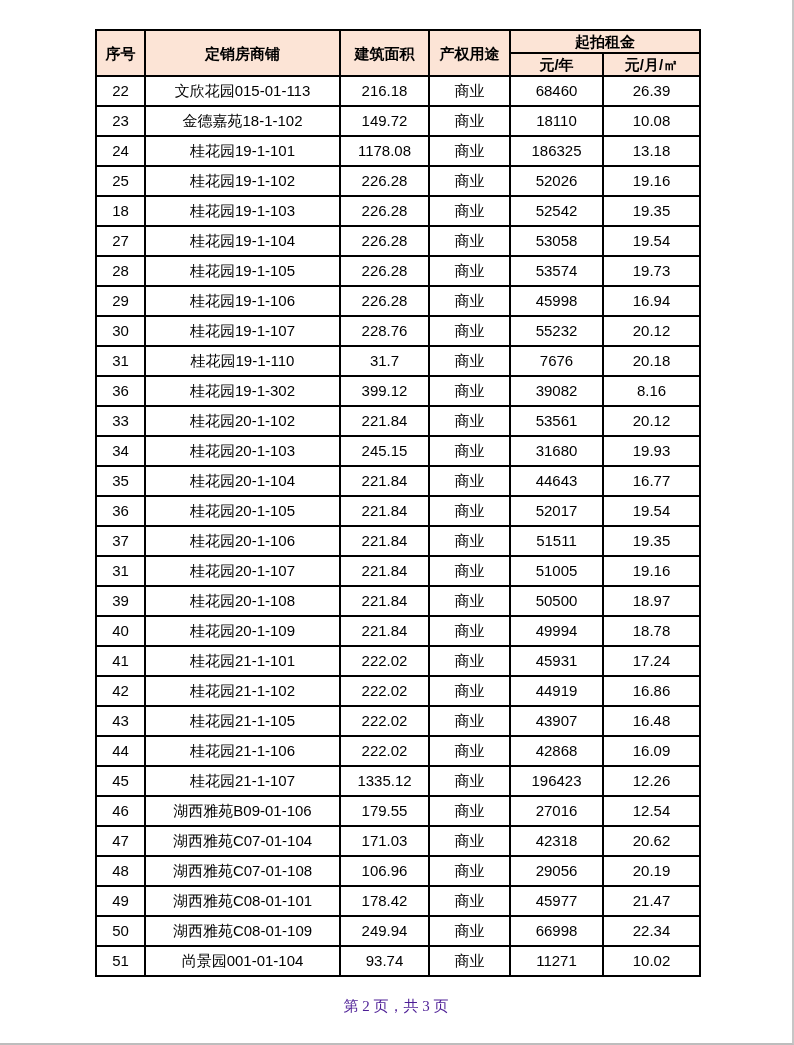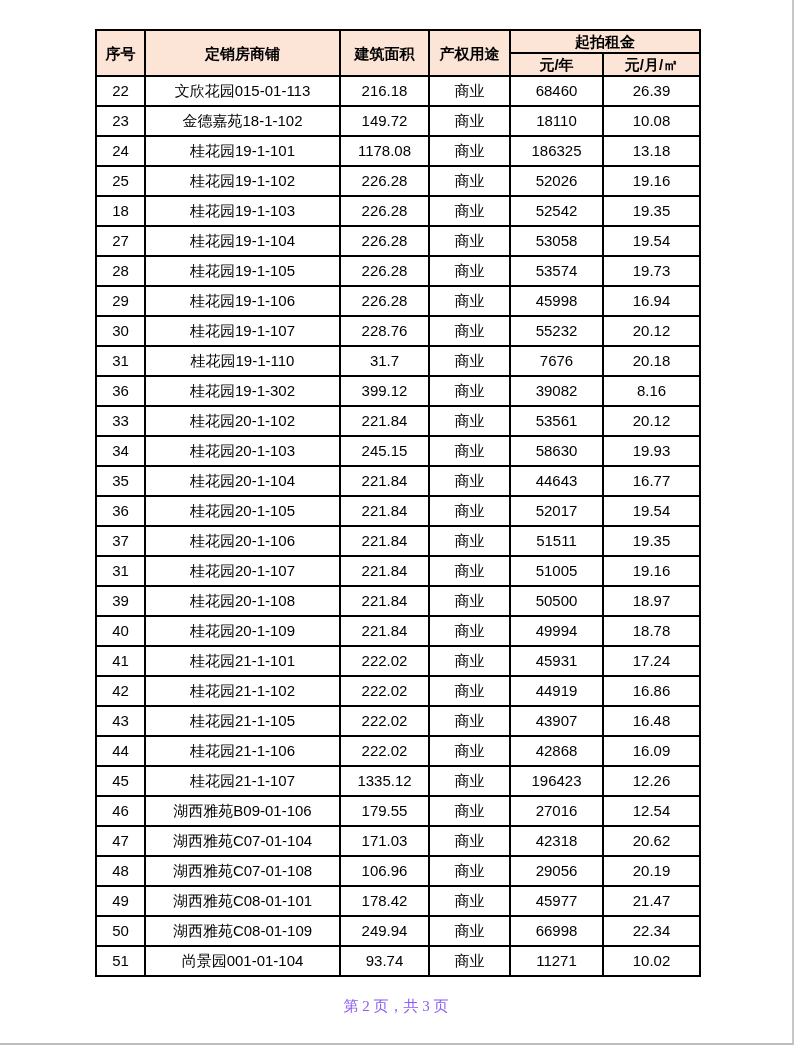--- a/index.html
+++ b/index.html
@@ -50,21 +50,21 @@
     background: #ffffff;
   }
   .page-footer {
     position: absolute;
     top: 997px;
     left: 0;
     width: 100%;
     text-align: center;
     font-family: "Liberation Serif", "DejaVu Serif", serif;
     font-size: 15px;
-    color: #8b5cf6;
+    color: #4c1d95;
   }
 </style>
 </head>
 <body>
 
 <div class="page">
 
   <table class="rent-table">
     <colgroup>
       <col style="width:49px">
@@ -182,21 +182,21 @@
           <td>221.84</td>
           <td>商业</td>
           <td>53561</td>
           <td>20.12</td>
         </tr>
         <tr>
           <td>34</td>
           <td>桂花园20-1-103</td>
           <td>245.15</td>
           <td>商业</td>
-          <td>58630</td>
+          <td>31680</td>
           <td>19.93</td>
         </tr>
         <tr>
           <td>35</td>
           <td>桂花园20-1-104</td>
           <td>221.84</td>
           <td>商业</td>
           <td>44643</td>
           <td>16.77</td>
         </tr>

